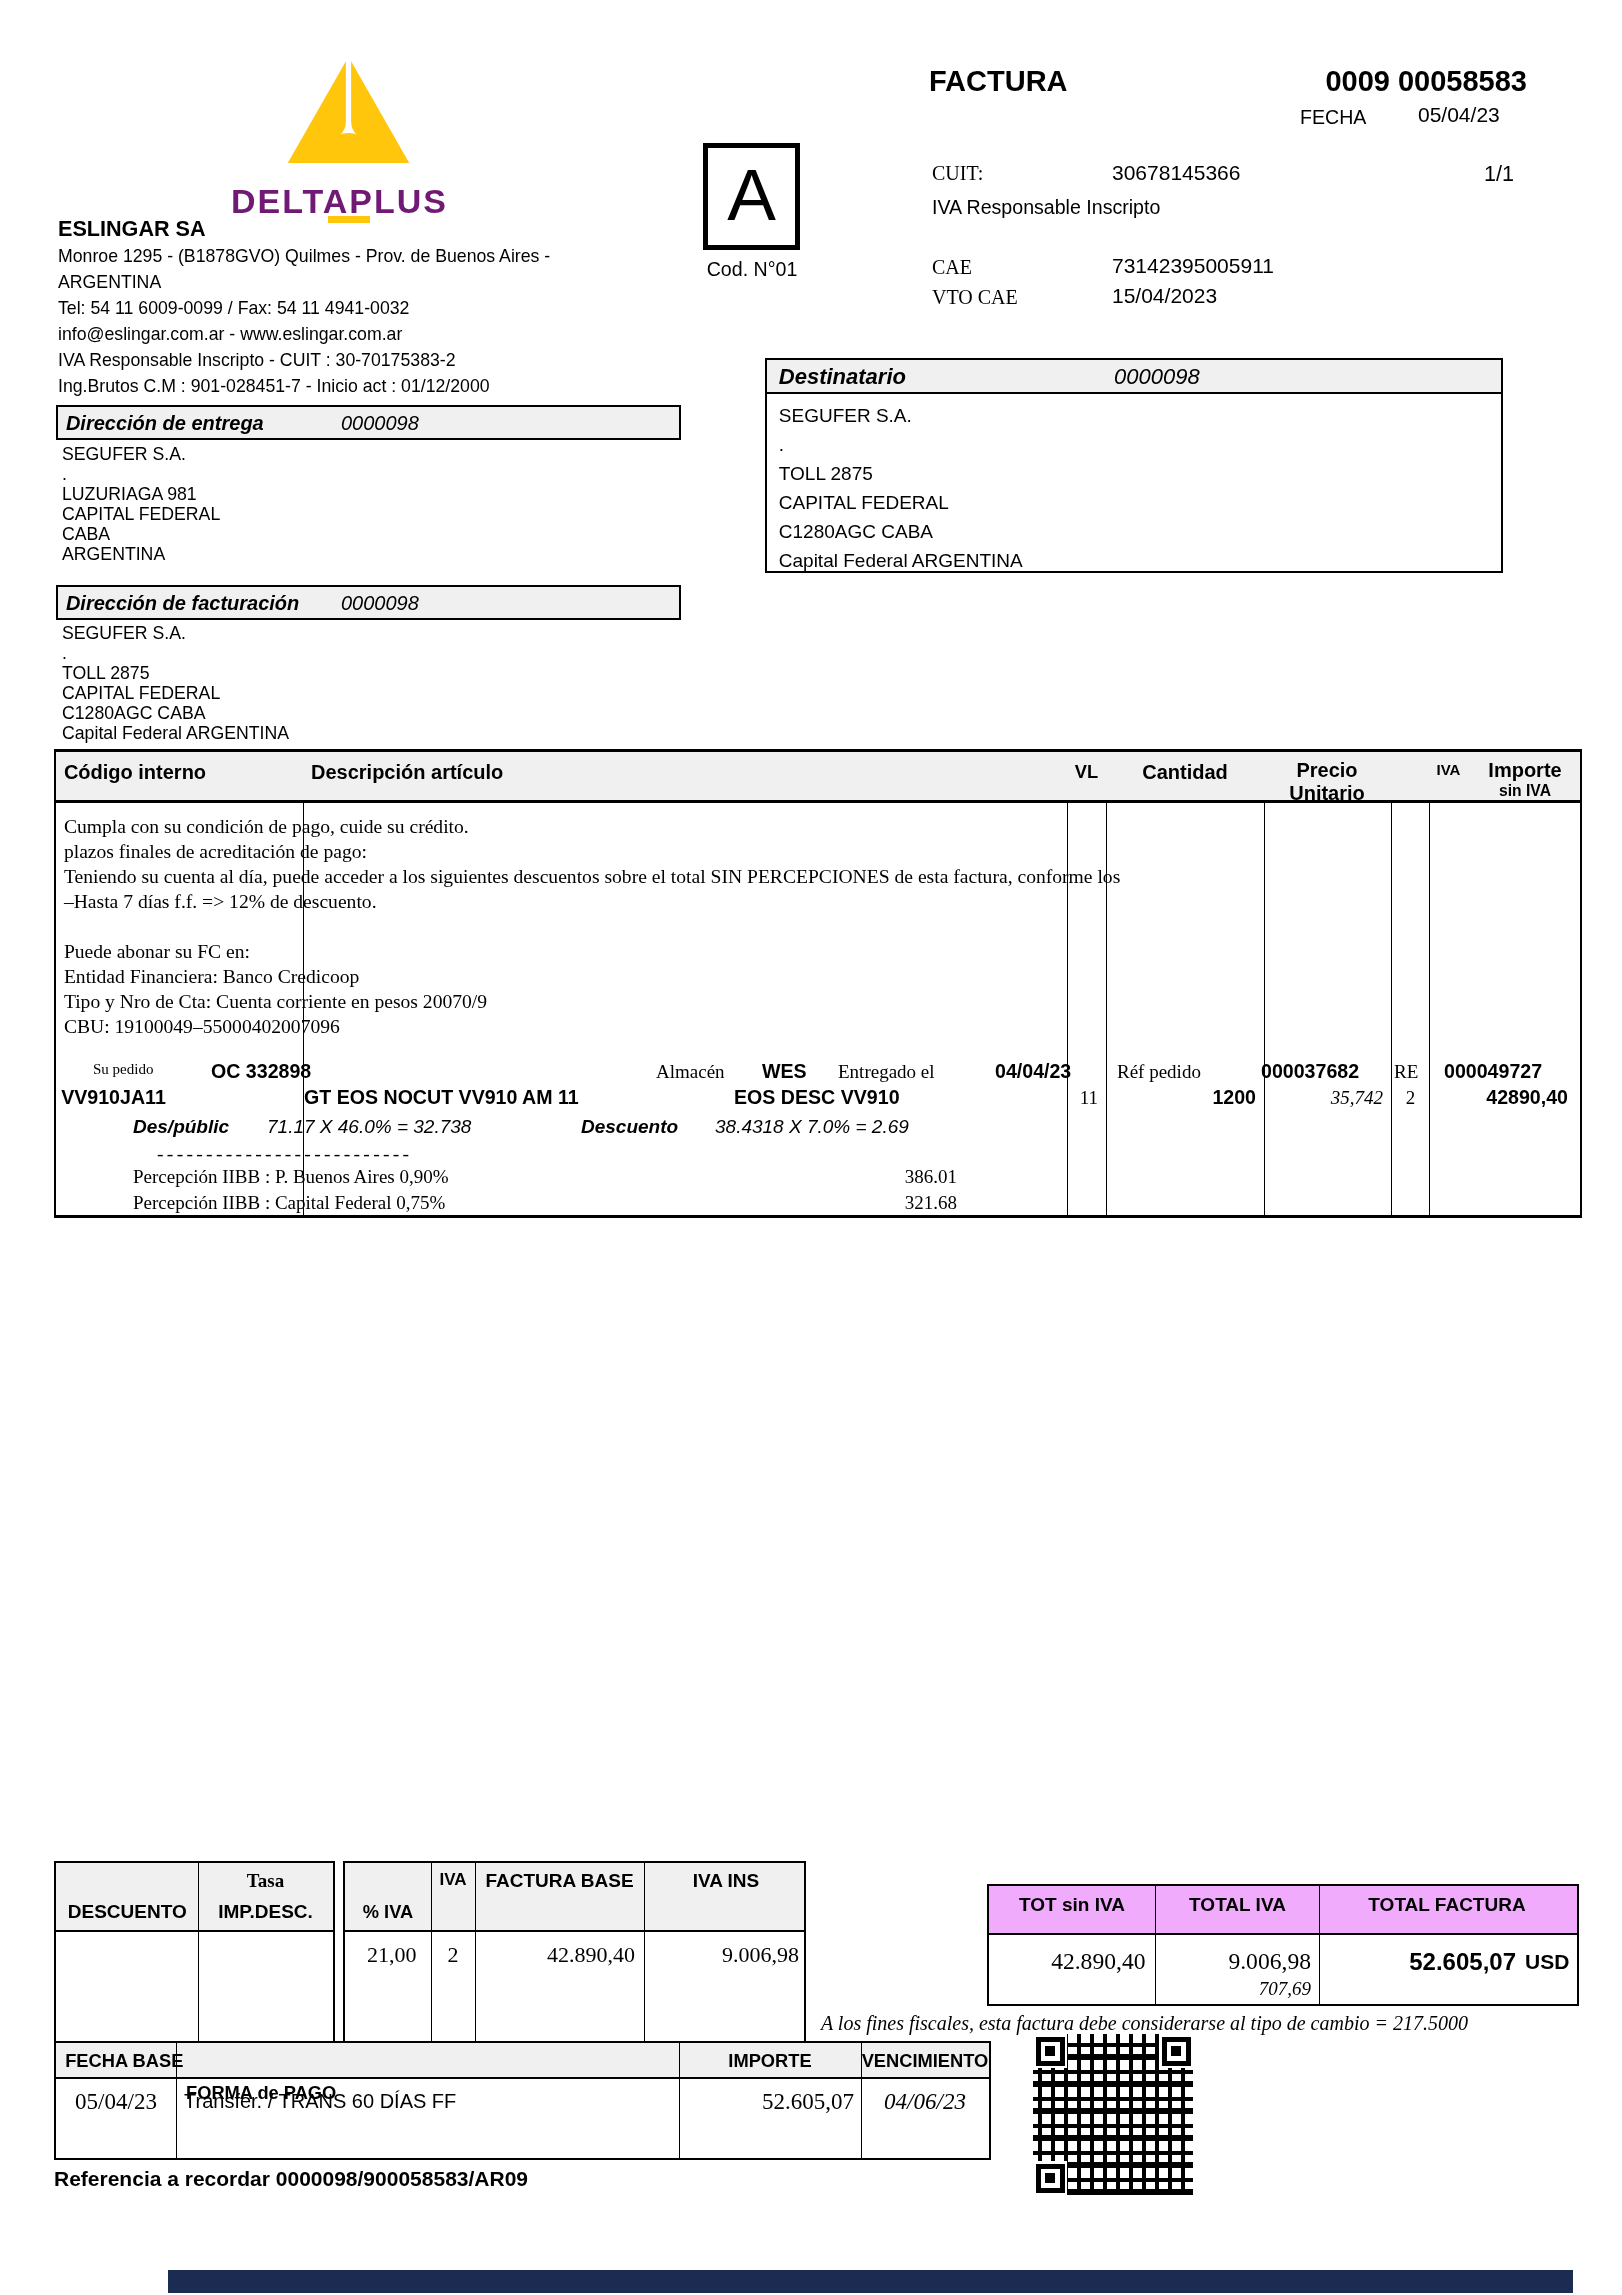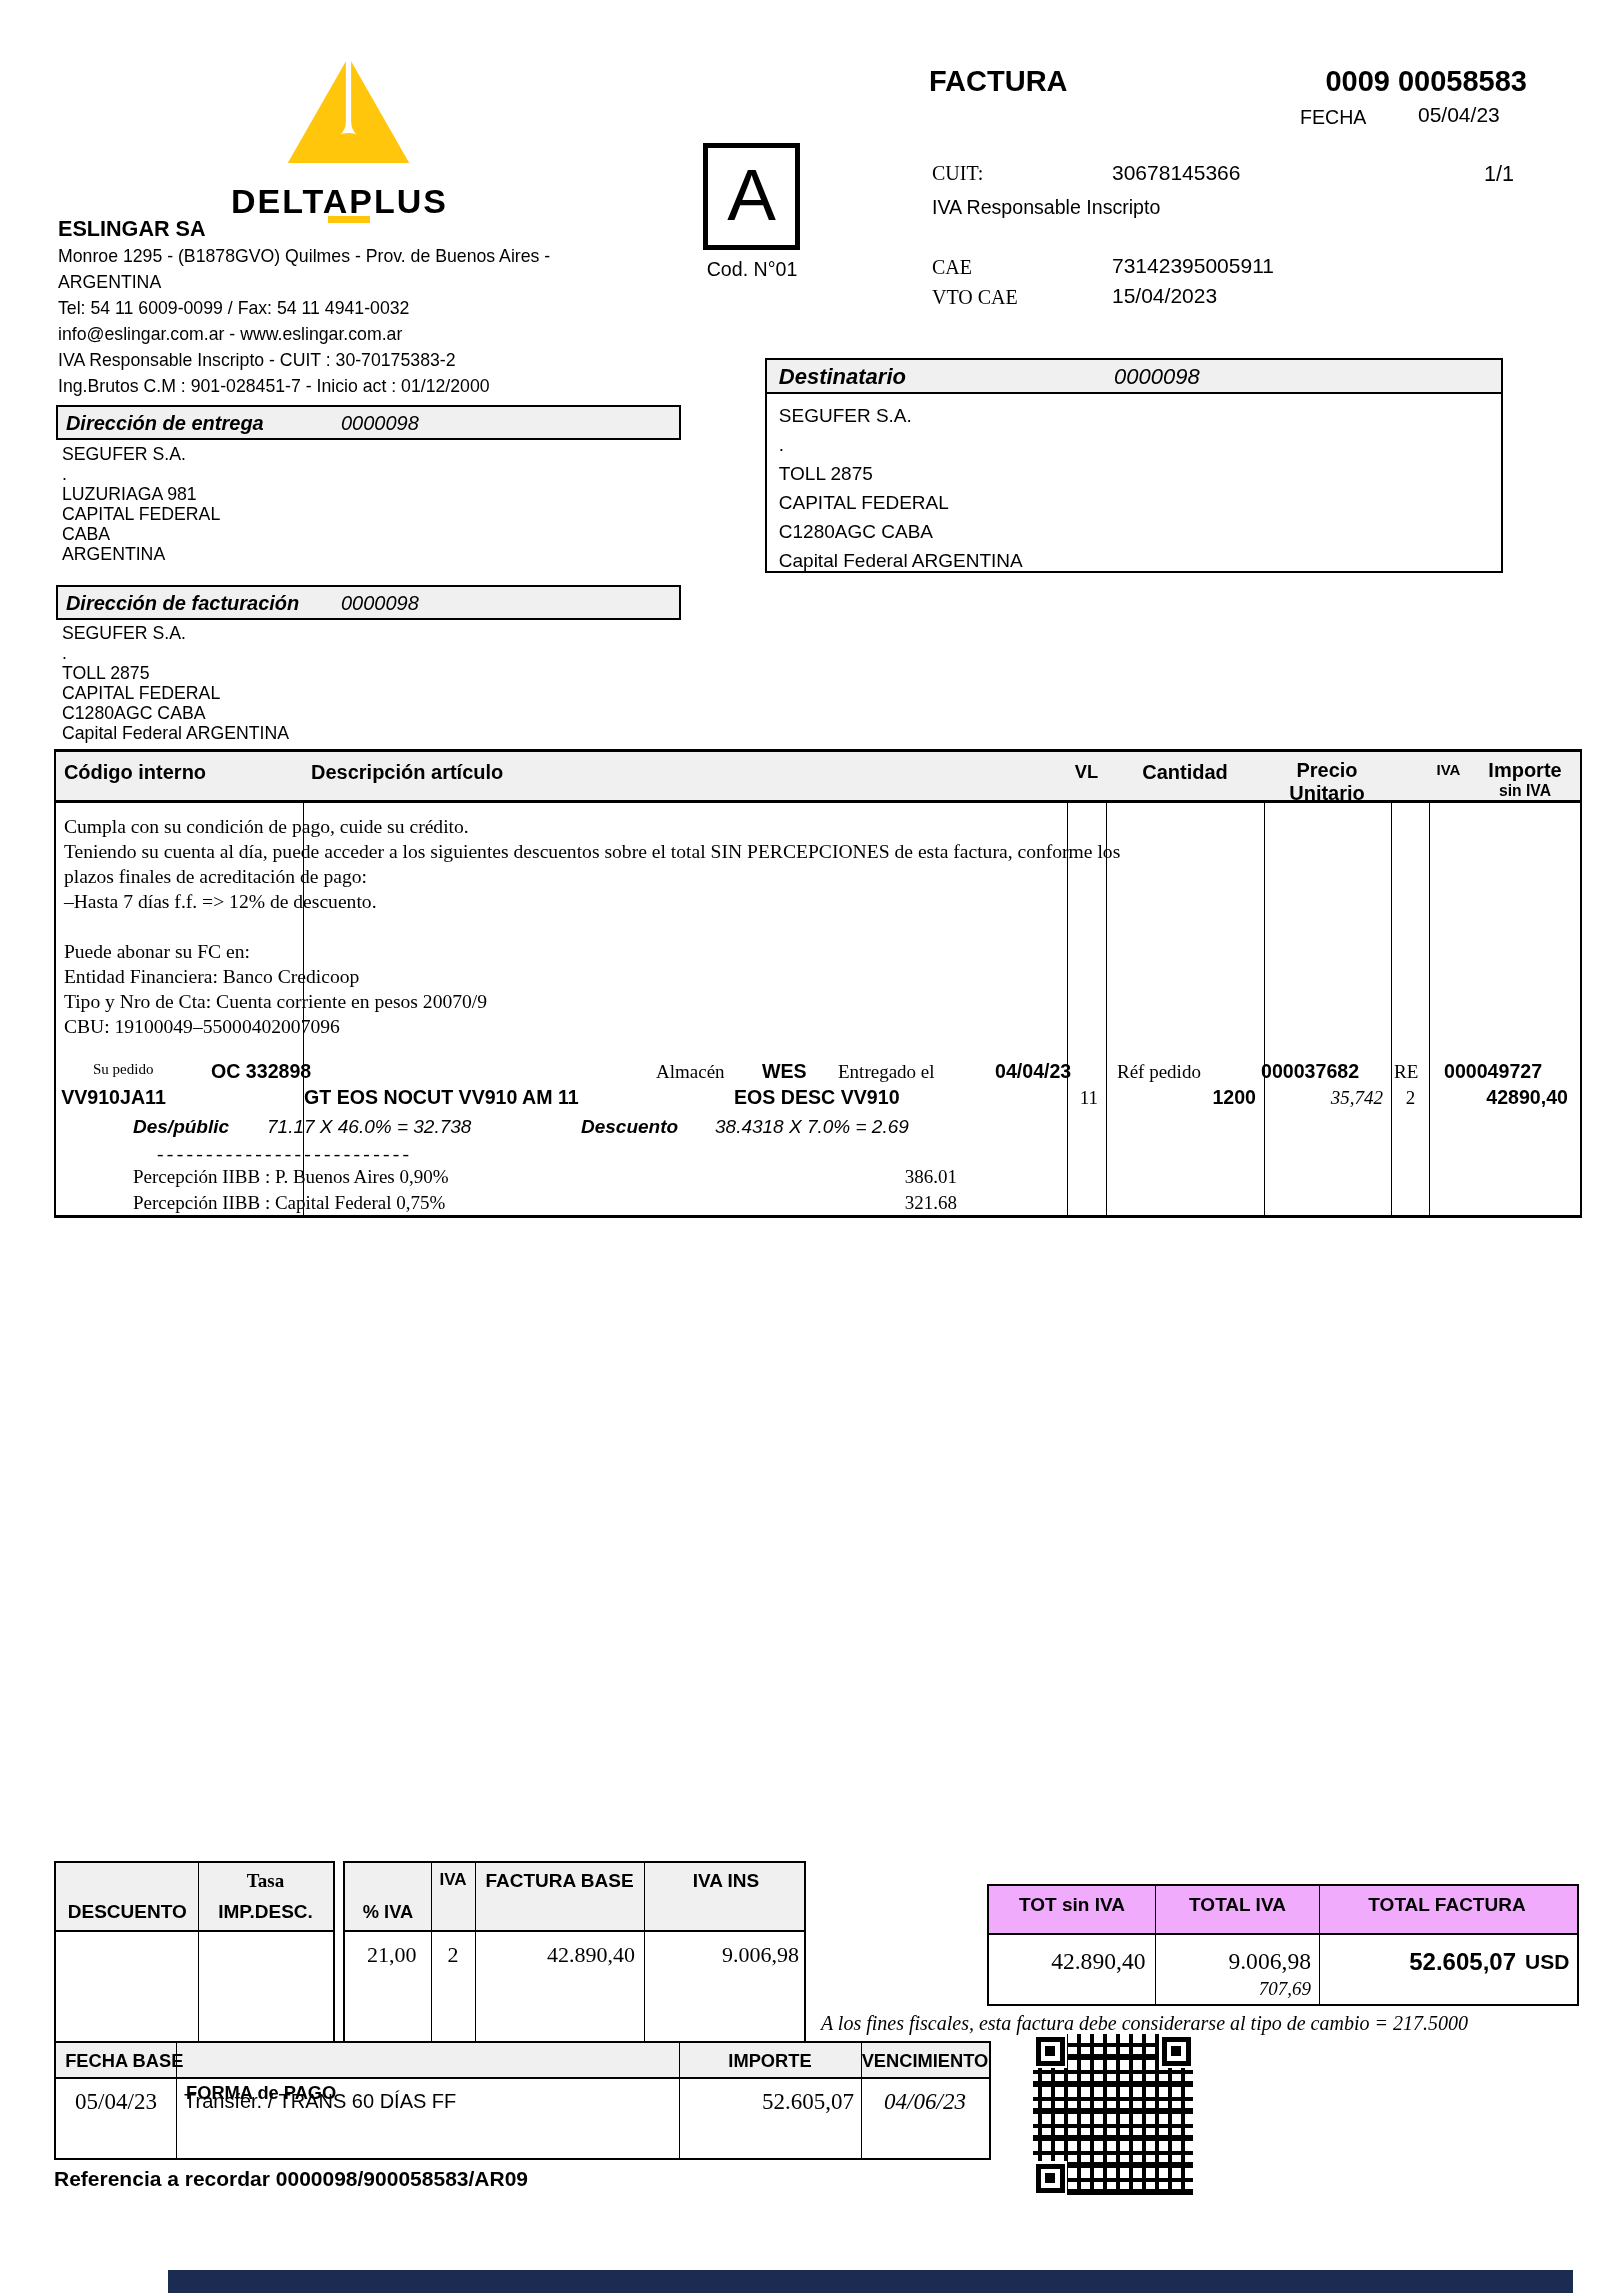--- a/index.html
+++ b/index.html
@@ -7,21 +7,21 @@
         font-family:"Liberation Sans",sans-serif;color:#000;}
   .abs{position:absolute;}
   .sans{font-family:"Liberation Sans",sans-serif;}
   .serif{font-family:"Liberation Serif",serif;}
   .b{font-weight:bold;}
   .i{font-style:italic;}
   .r{text-align:right;}
   .c{text-align:center;}
   .hdrbox{background:#f0f0f0;border:2px solid #000;box-sizing:border-box;}
   .vline{position:absolute;width:1.3px;background:#000;}
-  .navy{color:#000000;}
+  .navy{color:#701a75;}
 
   
   .items-table{border:2.6px solid #000;border-top:3.9px solid #000;border-bottom:3.9px solid #000;box-sizing:border-box;}
   .items-head{position:absolute;left:0;top:0;width:100%;height:51px;background:#f0f0f0;border-bottom:3.3px solid #000;box-sizing:border-box;}
 
   
   .qr{background:
       repeating-linear-gradient(0deg,#000 0 5.9px,transparent 5.9px 13px,#000 13px 17px,transparent 17px 27px),
       repeating-linear-gradient(90deg,#fff 0 4.6px,#000 4.6px 9.2px,#fff 9.2px 17.7px,#000 17.7px 21.6px,#fff 21.6px 26px);
       border:1.3px solid #fff;}
@@ -133,22 +133,22 @@
       </div>
       <div class="abs sans b c" style="left:1373px;top:9.2px;width:39px;font-size:15px;">IVA</div>
       <div class="abs sans b c" style="left:1412px;top:6.5px;width:114px;">
         <div style="font-size:20px;">Importe</div>
         <div style="font-size:15.7px;">sin IVA</div>
       </div>
     </div>
 
     <div class="abs serif" style="left:7.9px;top:62px;font-size:19.6px;line-height:25px;width:1230px;">
       <div>Cumpla con su condición de pago, cuide su crédito.</div>
+      <div>plazos finales de acreditación de pago:</div>
       <div>Teniendo su cuenta al día, puede acceder a los siguientes descuentos sobre el total SIN PERCEPCIONES de esta factura, conforme los</div>
-      <div>plazos finales de acreditación de pago:</div>
       <div>–Hasta  7 días f.f. =&gt; 12% de descuento.</div>
       <div style="height:25px;"></div>
       <div>Puede abonar su FC en:</div>
       <div>Entidad Financiera: Banco Credicoop</div>
       <div>Tipo y Nro de Cta: Cuenta corriente en pesos 20070/9</div>
       <div>CBU: 19100049–55000402007096</div>
     </div>
 
     <div class="abs serif" style="left:37px;top:309px;font-size:15px;">Su pedido</div>
     <div class="abs sans b" style="left:155px;top:308px;font-size:19.6px;">OC 332898</div>

